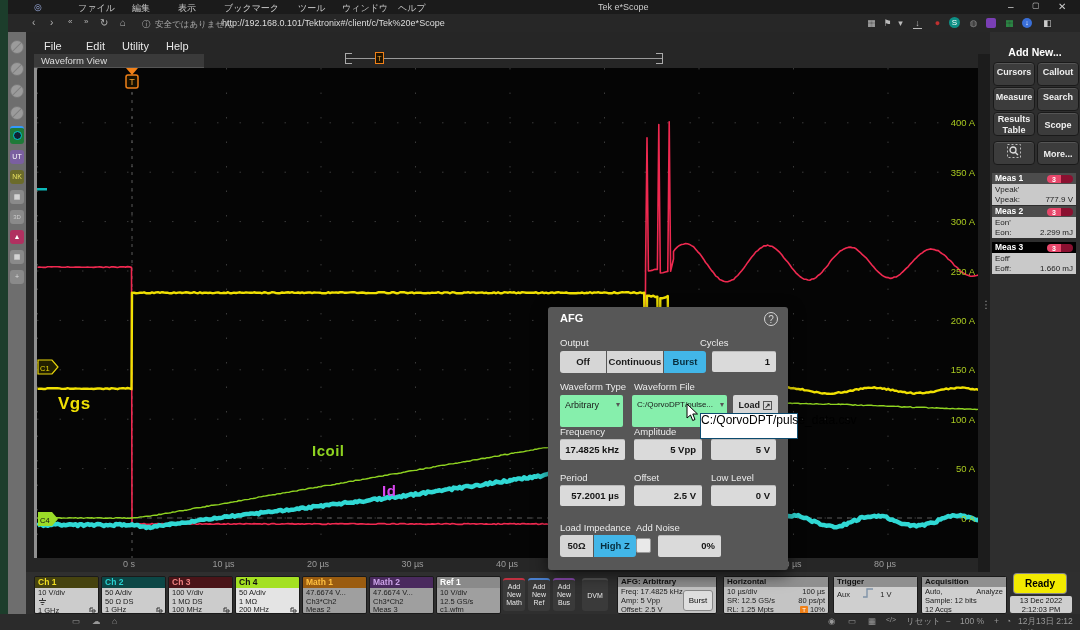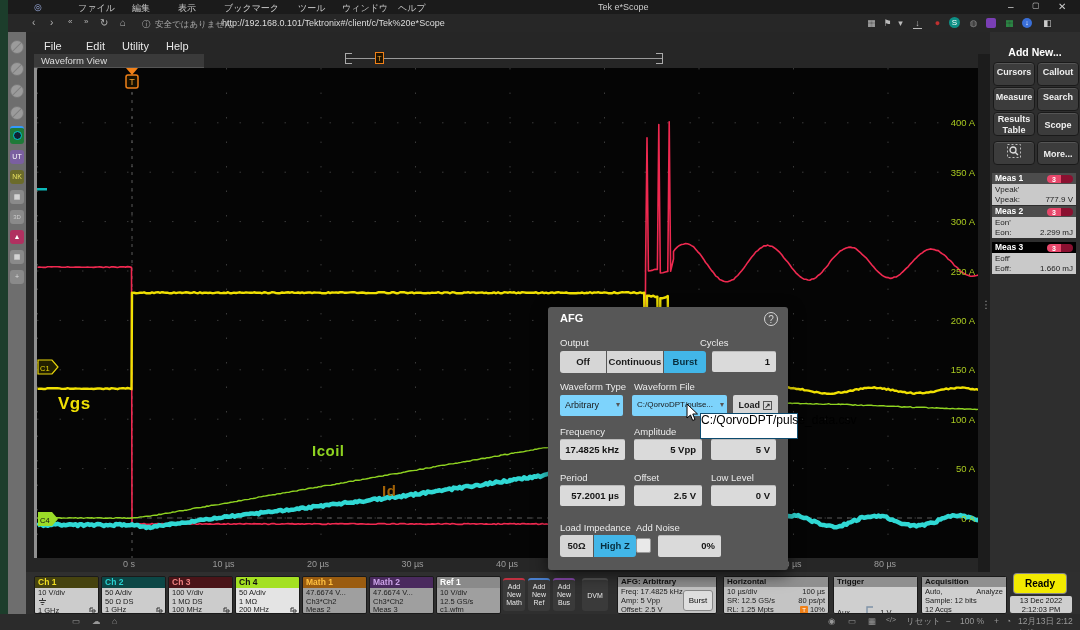--- a/index.html
+++ b/index.html
@@ -55,21 +55,21 @@
   .g3t{height:10px;background:#8f8f8f;font-size:8px;font-weight:bold;color:#111;padding:0 3px;line-height:10px;}
   .g3r{font-size:7.5px;color:#222;line-height:9px;padding:0 3px;}
   .yellowbtn{left:1014px;top:574px;width:52px;height:19px;background:#f2ea00;border-radius:3px;color:#000;font-weight:bold;font-size:10px;text-align:center;line-height:19px;box-shadow:0 0 0 1px #888;}
   .datebox{left:1010px;top:596px;width:62px;height:17px;background:#cfcfcf;border-radius:2px;color:#111;font-size:7.5px;text-align:center;line-height:8.5px;padding-top:1px;}
   
   .dialog{left:548px;top:307px;width:240px;height:263px;background:#575757;border-radius:3px;box-shadow:0 5px 16px rgba(0,0,0,.6);z-index:20;}
   .dlbl{position:absolute;color:#ebebeb;font-size:9.5px;}
   .dinput{position:absolute;height:21px;background:#dadada;border-radius:2px;color:#141414;font-size:9.5px;font-weight:bold;text-align:right;padding:4px 6px 0 0;border-top:1px solid #bbb;}
   .dseg{position:absolute;height:22px;background:#d6d6d6;color:#1a1a1a;font-size:9.5px;font-weight:bold;text-align:center;line-height:22px;}
   .dsel{background:#42b6e8;color:#072d3d;}
-  .ddrop{position:absolute;height:21px;background:#7dd3fc;border-radius:2px;color:#1a1a1a;font-size:9px;padding:5px 3px 0 5px;}
+  .ddrop{position:absolute;height:32px;background:#86efac;border-radius:2px;color:#1a1a1a;font-size:9px;padding:5px 3px 0 5px;}
   .ddrop .caret{position:absolute;right:3px;top:5px;color:#555;font-size:8px;}
   .helpc{position:absolute;width:14px;height:14px;border:1.5px solid #d5d5d5;border-radius:50%;color:#d5d5d5;font-size:10px;text-align:center;line-height:13px;}
   .tooltip{left:700px;top:413px;width:98px;height:26px;background:#fff;border:1px solid #0c4a6e;color:#000;font-size:12px;line-height:12px;text-align:center;z-index:30;}
   
   .statusbar{left:0;top:614px;width:1080px;height:16px;background:#2b2b2b;color:#999;font-size:8.5px;}
   .statusbar span{display:inline-block;}
   .wctl{color:#ccc;font-size:10px;}
 </style>
 </head>
 <body>
@@ -198,21 +198,21 @@
         <text x="938" y="255.9" text-anchor="end" font-size="9.5" fill="#a8c820">200 A</text>
         <text x="938" y="305.3" text-anchor="end" font-size="9.5" fill="#a8c820">150 A</text>
         <text x="938" y="354.7" text-anchor="end" font-size="9.5" fill="#a8c820">100 A</text>
         <text x="938" y="404.1" text-anchor="end" font-size="9.5" fill="#a8c820">50 A</text>
         <text x="938" y="453.5" text-anchor="end" font-size="9.5" fill="#a8c820">0 A</text>
       </svg>
   </div>
 
   <span class="abs tracelabel" style="left: 58px; top: 394px; font-size: 17px; color: rgb(240, 224, 3);">Vgs</span>
   <span class="abs tracelabel" style="left: 312px; top: 442px; font-size: 15px; color: rgb(143, 211, 33);">Icoil</span>
-  <span class="abs tracelabel" style="left: 382px; top: 482px; font-size: 15px; color: #a16207;">Id</span>
+  <span class="abs tracelabel" style="left: 382px; top: 482px; font-size: 15px; color: #d946ef;">Id</span>
 
   <div class="abs xticks" id="xticks" style="left:0;top:559px;width:1080px;height:12px;">
       <span style="left: 129px;">0 s</span>
       <span style="left: 223.5px;">10 µs</span>
       <span style="left: 318px;">20 µs</span>
       <span style="left: 412.5px;">30 µs</span>
       <span style="left: 507px;">40 µs</span>
       <span style="left: 601.5px;">50 µs</span>
       <span style="left: 696px;">60 µs</span>
       <span style="left: 790.5px;">70 µs</span>
@@ -347,21 +347,21 @@
     <span class="abs" style="right:3px;top:13px;width:30px;height:21px;background:#dedede;border:1px solid #888;border-radius:3px;font-size:8px;text-align:center;line-height:20px;color:#111;">Burst</span>
   </div>
   <div class="gray3" style="left:723px;width:106px;">
     <div class="g3t">Horizontal</div>
     <div class="g3r"><span>10 µs/div</span><span style="float:right;">100 µs</span></div>
     <div class="g3r"><span>SR: 12.5 GS/s</span><span style="float:right;">80 ps/pt</span></div>
     <div class="g3r"><span>RL: 1.25 Mpts</span><span style="float:right;">10%</span><span style="float:right;width:8px;height:8px;background:#f08018;color:#fff;font-size:6px;line-height:8px;text-align:center;margin:1px 2px 0 0;border-radius:1px;">T</span></div>
   </div>
   <div class="gray3" style="left:833px;width:85px;background:#cfcfcf;">
     <div class="g3t">Trigger</div>
-    <div class="g3r" style="padding-top:19px;"><span>Aux</span>
+    <div class="g3r" style="padding-top:1px;"><span>Aux</span>
       <svg width="12" height="10" viewBox="0 0 12 10" style="margin:0 4px -1px 10px;">
           <polyline points="1,9 5,9 5,1 11,1" fill="none" stroke="#7f93a8" stroke-width="1.4"></polyline>
         </svg>
       <span>1 V</span></div>
   </div>
   <div class="gray3" style="left:921px;width:86px;background:#cfcfcf;">
     <div class="g3t">Acquisition</div>
     <div class="g3r"><span>Auto,</span><span style="float:right;">Analyze</span></div>
     <div class="g3r">Sample: 12 bits</div>
     <div class="g3r">12 Acqs</div>

